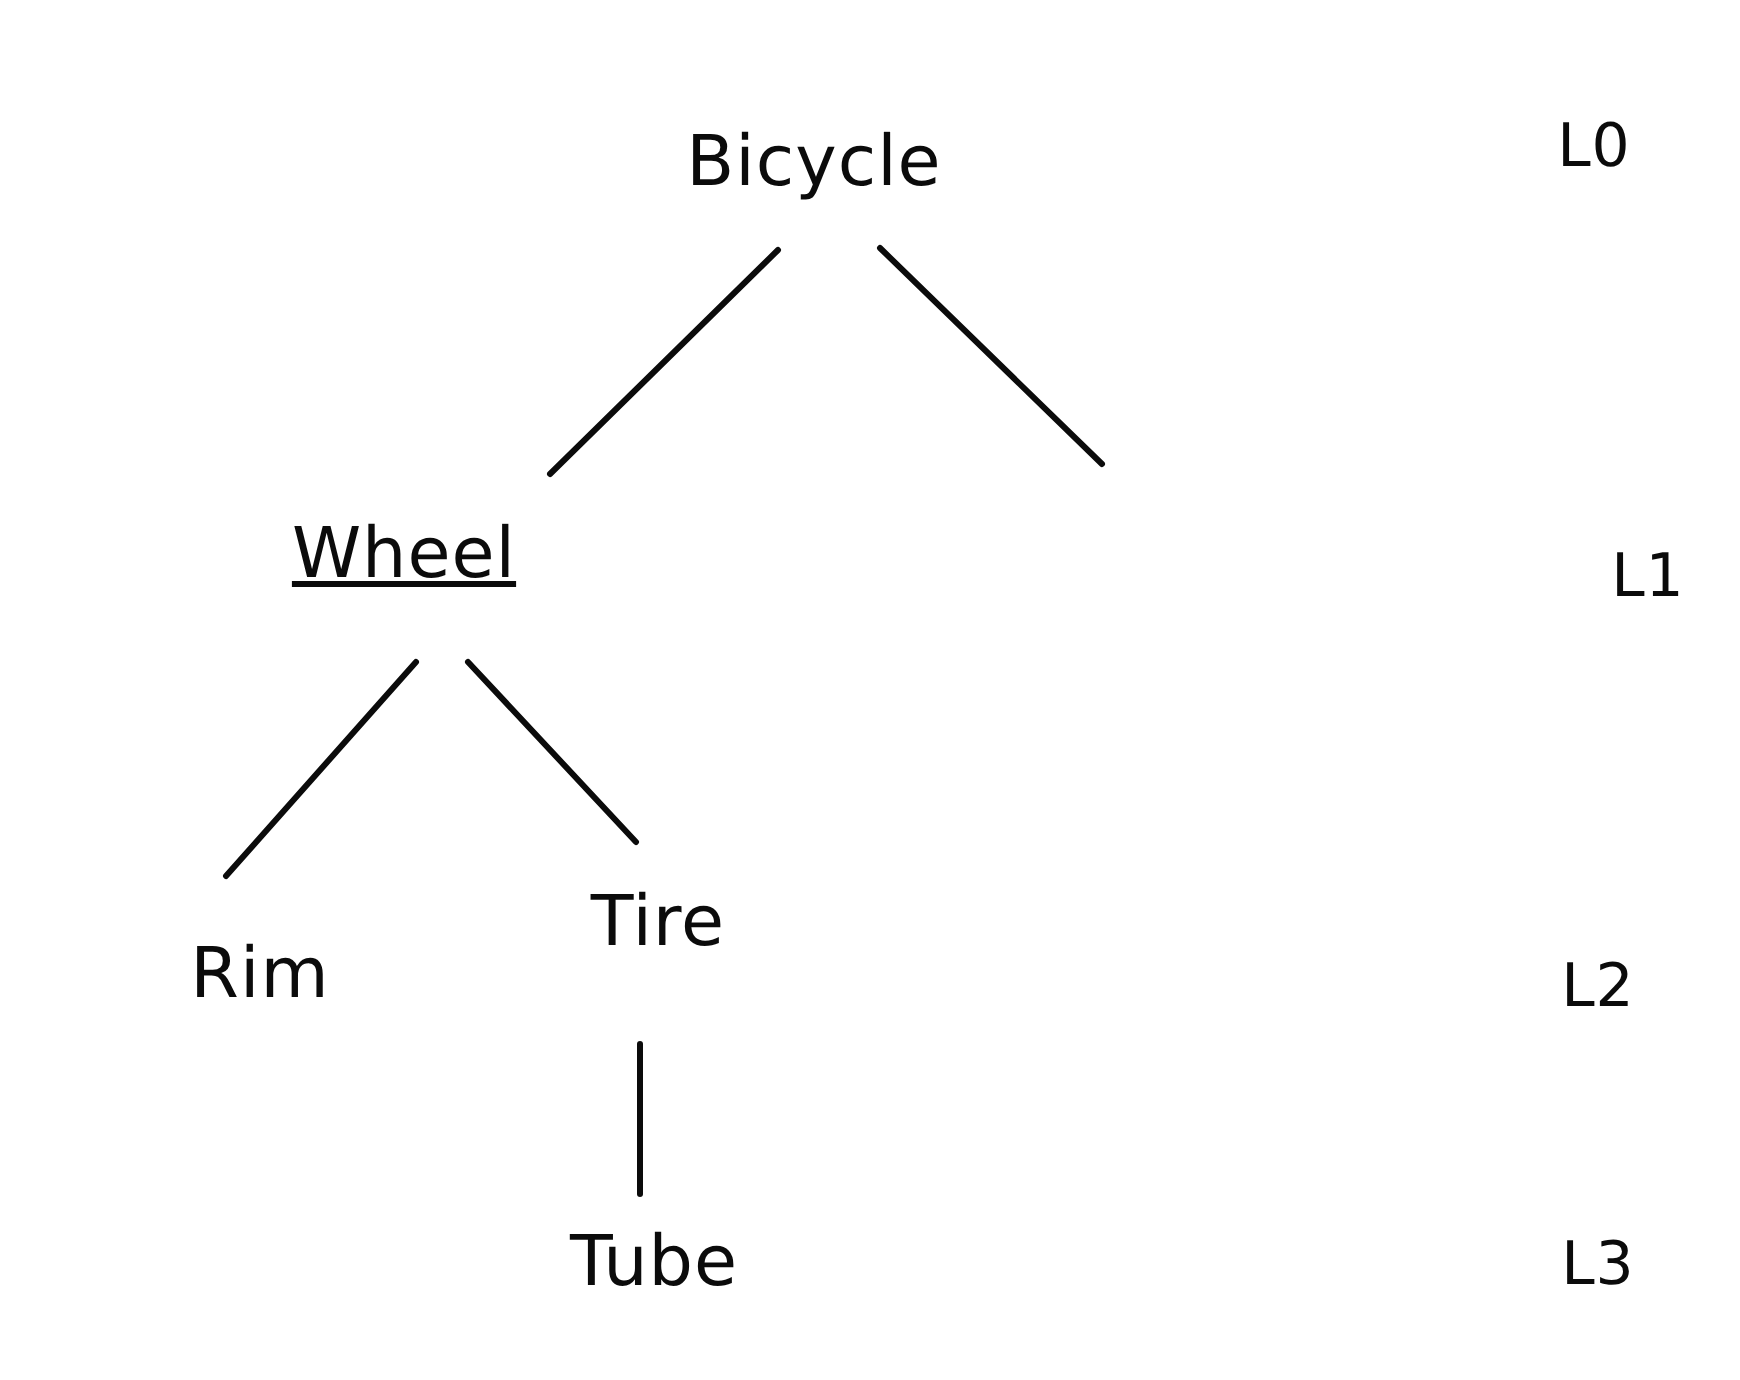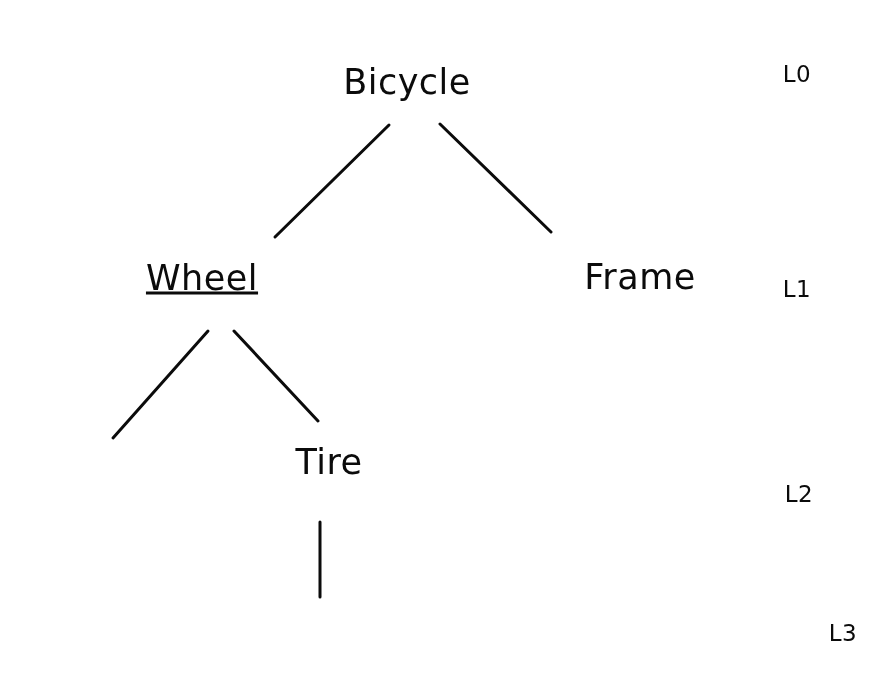--- a/index.html
+++ b/index.html
@@ -36,21 +36,21 @@
     line-height: 1;
     letter-spacing: 0.5px;
     transform: translate(-50%, -50%);
     text-align: center;
   }
   .level-label {
     position: absolute;
     white-space: nowrap;
     color: #0b0b0b;
     font-family: "DejaVu Sans", sans-serif;
-    font-size: 23px;
+    font-size: 30px;
     line-height: 1;
     letter-spacing: 0.5px;
     transform: translate(-50%, -50%);
     text-align: center;
   }
 </style>
 </head>
 <body>
 
 <div id="canvas">
@@ -58,21 +58,22 @@
   <svg id="edge-layer" viewBox="0 0 870 690">
     <line x1="389" y1="125" x2="275" y2="237" stroke="#0b0b0b" stroke-width="3" stroke-linecap="round"></line>
     <line x1="440" y1="124" x2="551" y2="232" stroke="#0b0b0b" stroke-width="3" stroke-linecap="round"></line>
     <line x1="208" y1="331" x2="113" y2="438" stroke="#0b0b0b" stroke-width="3" stroke-linecap="round"></line>
     <line x1="234" y1="331" x2="318" y2="421" stroke="#0b0b0b" stroke-width="3" stroke-linecap="round"></line>
     <line x1="320" y1="522" x2="320" y2="597" stroke="#0b0b0b" stroke-width="3" stroke-linecap="round"></line>
   </svg>
 
   <div class="node-label" style="left:407px; top:82px;">Bicycle</div>
   <div class="node-label" style="left:202px; top:278px;text-decoration:underline;">Wheel</div>
-  <div class="node-label" style="left:640px; top:277px;">Frame</div>
+  <div class="node-label" style="left:130px; top:488px;">Rim</div>
   <div class="node-label" style="left:329px; top:462px;">Tire</div>
+  <div class="node-label" style="left:327px; top:632px;">Tube</div>
 
   <div class="level-label" style="left:797px; top:74px;">L0</div>
-  <div class="level-label" style="left:797px; top:289px;">L1</div>
+  <div class="level-label" style="left:824px; top:289px;">L1</div>
   <div class="level-label" style="left:799px; top:470px;margin-top:24px;">L2</div>
-  <div class="level-label" style="left:799px; top:633px;margin-left:44px;">L3</div>
+  <div class="level-label" style="left:799px; top:633px;">L3</div>
 
 </div>
 
 </body></html>

